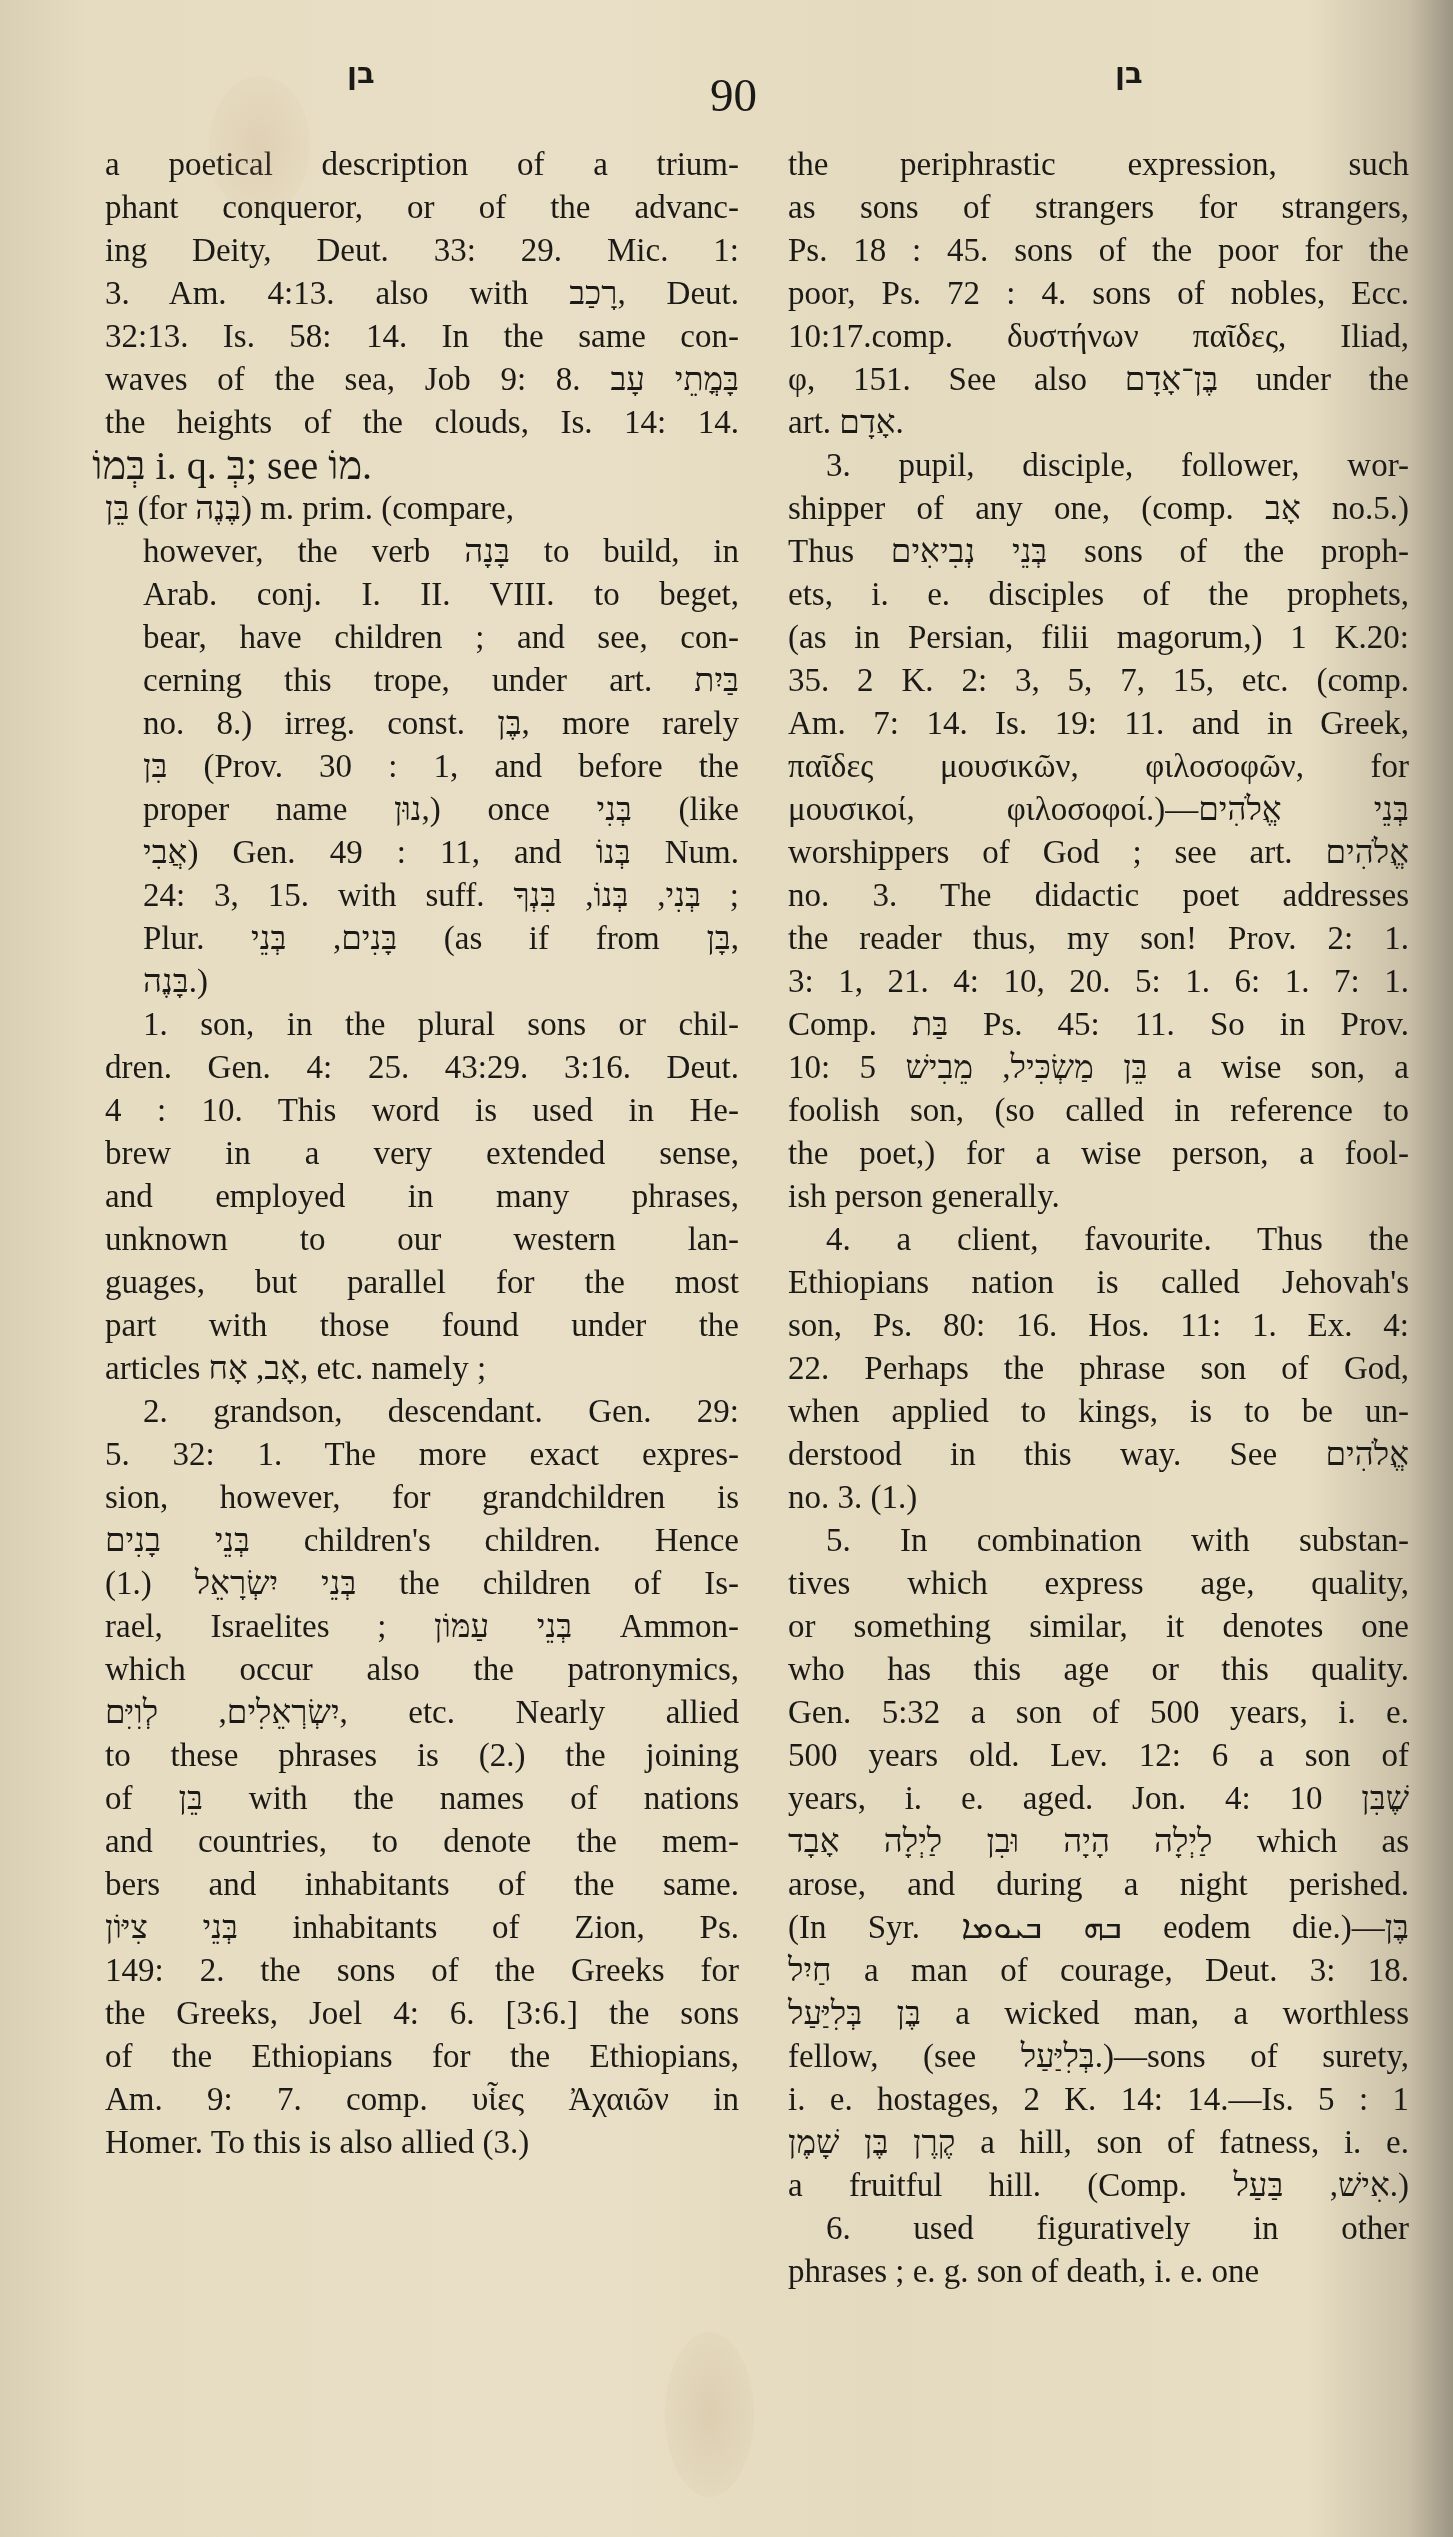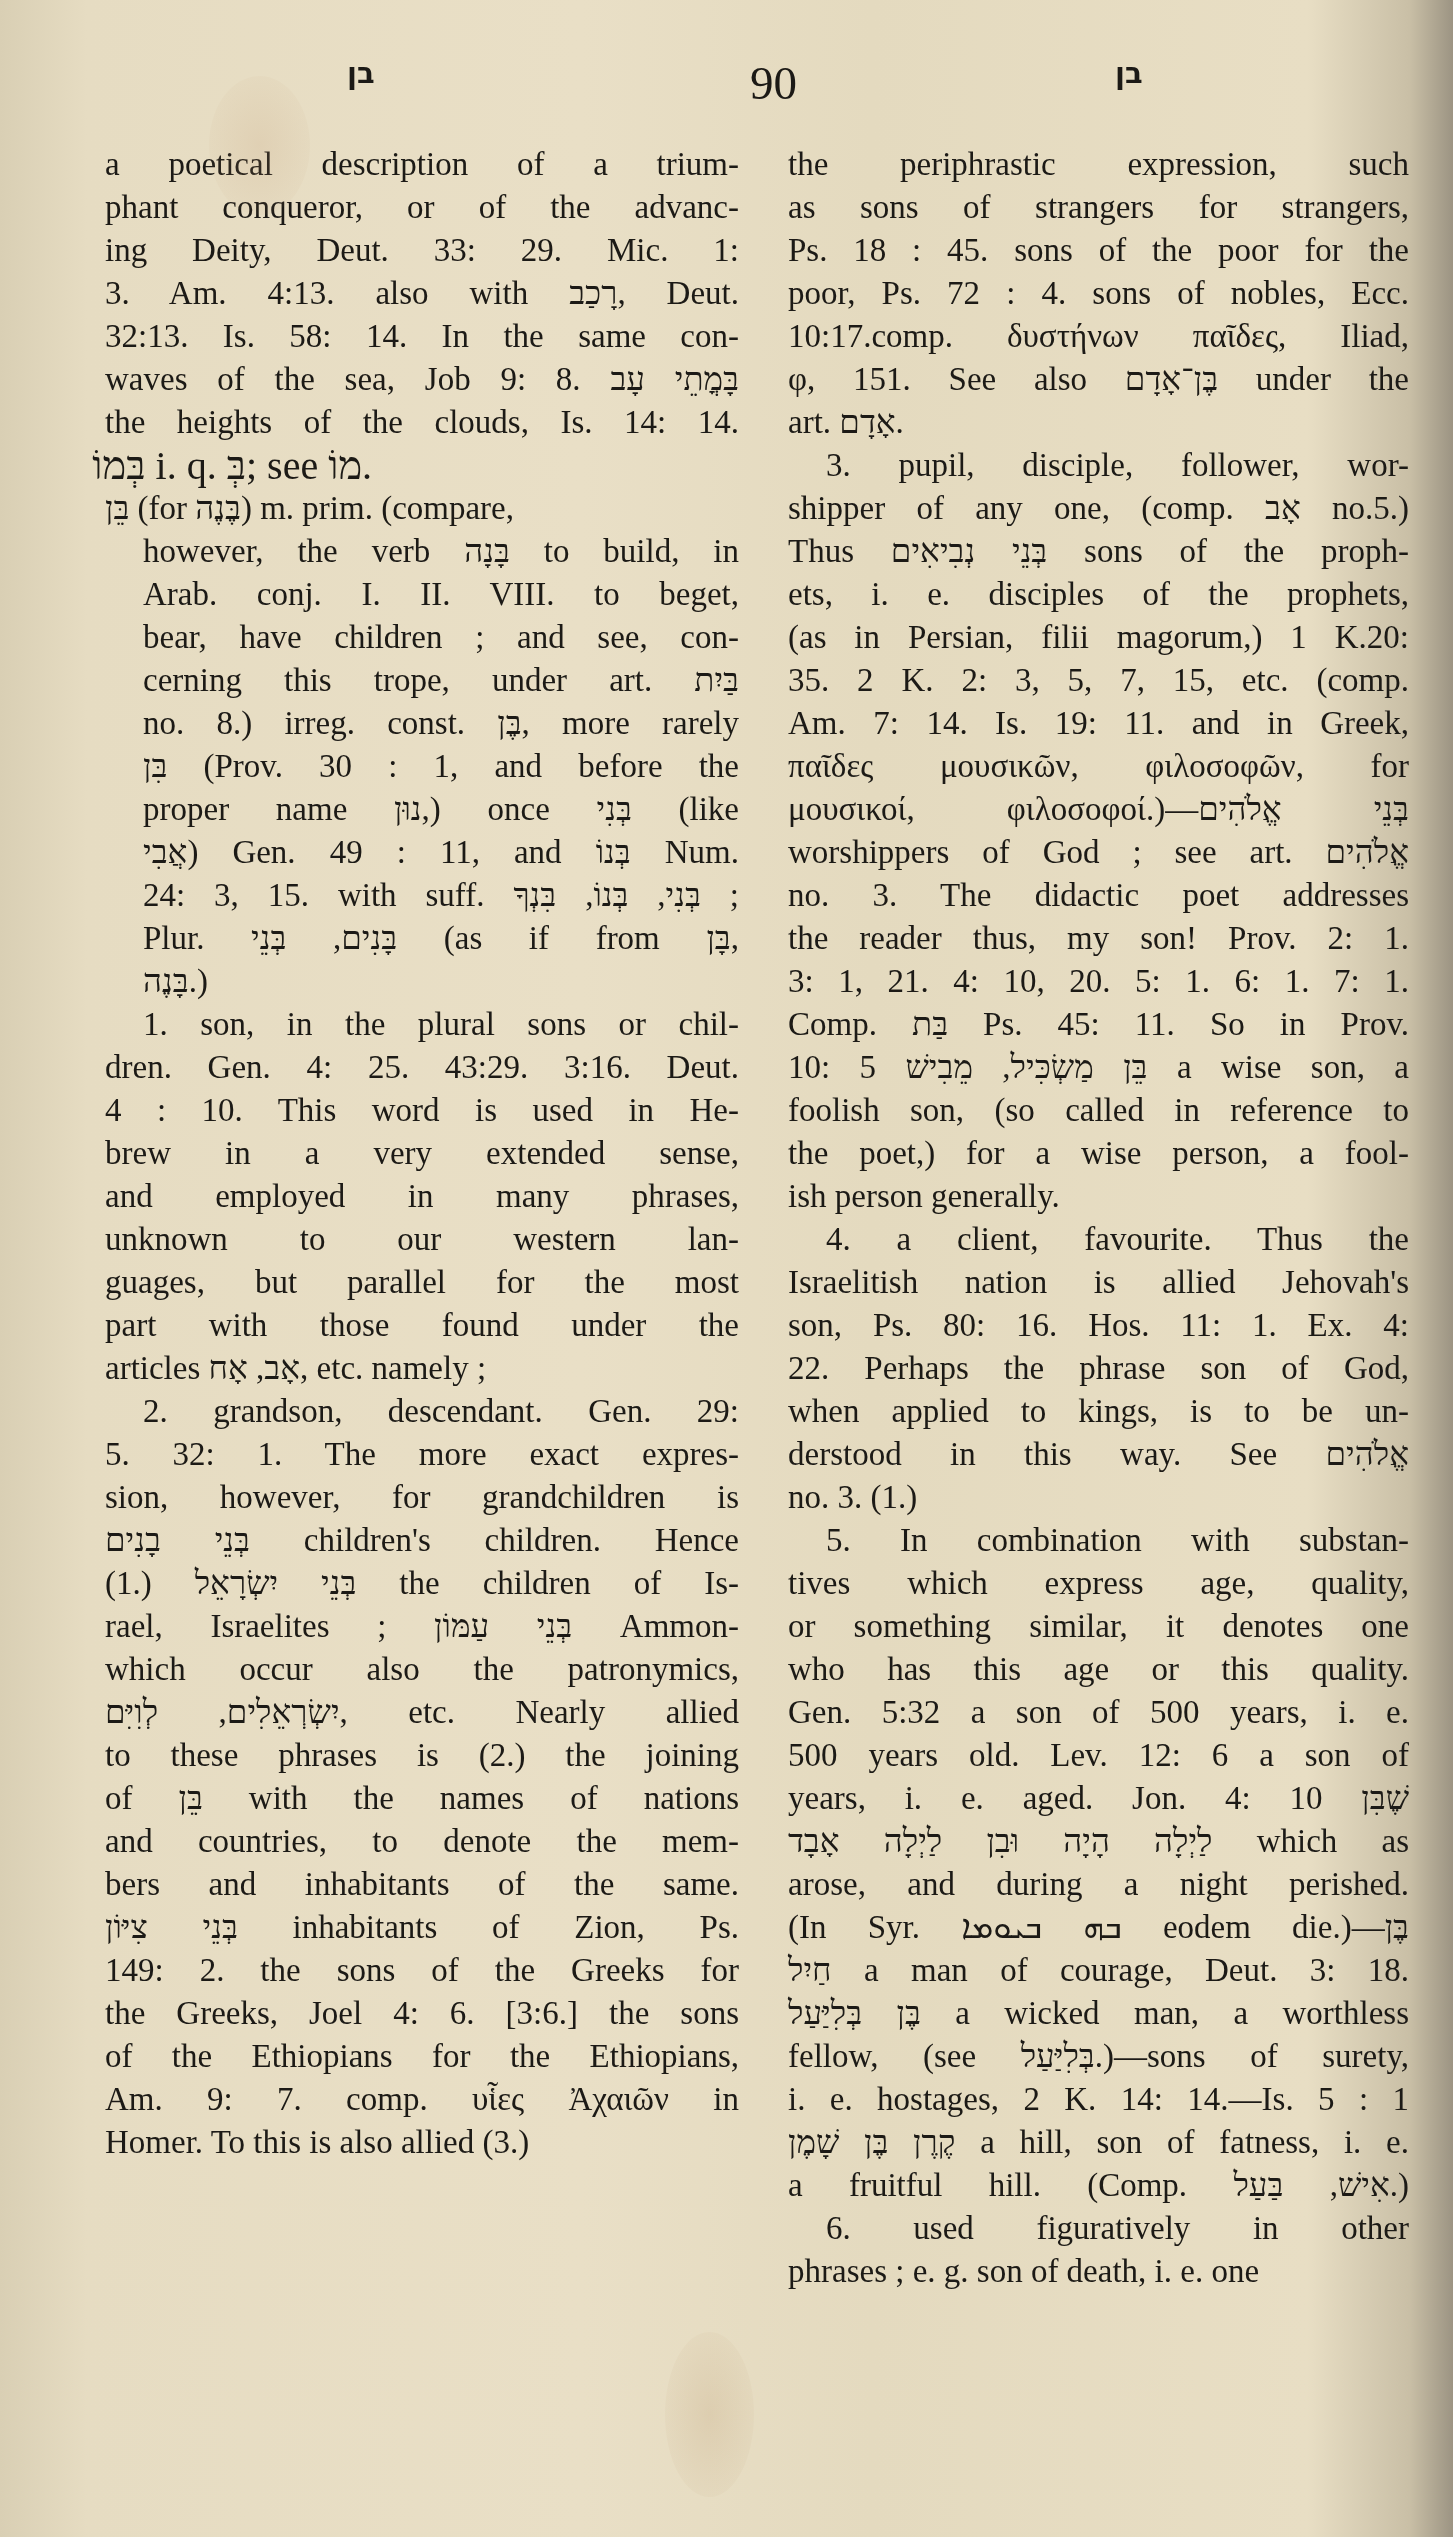--- a/index.html
+++ b/index.html
@@ -6,21 +6,21 @@
   body {
     width: 1454px; height: 2538px; overflow: hidden;
     background: linear-gradient(90deg, #d9cfb4 0%, #e6dcc2 6%, #e9dfc6 40%, #e4dabf 60%, #e8dec4 90%, #c9bfa6 97%, #9c9483 100%);
     font-family: "Liberation Serif", "DejaVu Serif", serif;
     color: #1c1a16;
     position: relative;
   }
   .page { position: absolute; left: 0; top: 0; width: 1446px; height: 2538px; }
   .running-head { position: absolute; top: 56px; left: 0; width: 100%; height: 70px; }
   .rh-left { position: absolute; left: 347px; top: 0; font-size: 58px; font-weight: bold; }
-  .rh-num { position: absolute; left: 710px; top: 0; font-size: 47px; margin-left: 40px; }
+  .rh-num { position: absolute; left: 710px; top: 12px; font-size: 47px; }
   .rh-right { position: absolute; left: 1115px; top: 0; font-size: 58px; font-weight: bold; }
   .col { position: absolute; top: 143px; font-size: 33px; line-height: 43px; text-align: justify; }
   .col-left { left: 105px; width: 634px; }
   .col-right { left: 788px; width: 621px; }
   .line { display: block; white-space: nowrap; text-align-last: justify; overflow: visible; height: 43px; }
   .line.last { text-align-last: left; }
   .indent { padding-left: 38px; }
   .hang { padding-left: 38px; }
   .he { font-family: "DejaVu Sans", sans-serif; font-weight: bold; font-size: 29px; }
   .stain { position: absolute; border-radius: 50%; pointer-events: none; }
@@ -105,21 +105,21 @@
       <span class="line">worshippers of God ; see art. אֱלֹהִים</span>
       <span class="line">no. 3. The didactic poet addresses</span>
       <span class="line">the reader thus, my son! Prov. 2: 1.</span>
       <span class="line">3: 1, 21. 4: 10, 20. 5: 1. 6: 1. 7: 1.</span>
       <span class="line">Comp. בַּת Ps. 45: 11. So in Prov.</span>
       <span class="line">10: 5 בֵּן מַשְׂכִּיל, מֵבִישׁ a wise son, a</span>
       <span class="line">foolish son, (so called in reference to</span>
       <span class="line">the poet,) for a wise person, a fool-</span>
       <span class="line last">ish person generally.</span>
       <span class="line indent">4. a client, favourite. Thus the</span>
-      <span class="line">Israelitish nation is allied Jehovah's</span>
+      <span class="line">Ethiopians nation is called Jehovah's</span>
       <span class="line">son, Ps. 80: 16. Hos. 11: 1. Ex. 4:</span>
       <span class="line">22. Perhaps the phrase son of God,</span>
       <span class="line">when applied to kings, is to be un-</span>
       <span class="line">derstood in this way. See אֱלֹהִים</span>
       <span class="line last">no. 3. (1.)</span>
       <span class="line indent">5. In combination with substan-</span>
       <span class="line">tives which express age, quality,</span>
       <span class="line">or something similar, it denotes one</span>
       <span class="line">who has this age or this quality.</span>
       <span class="line">Gen. 5:32 a son of 500 years, i. e.</span>

